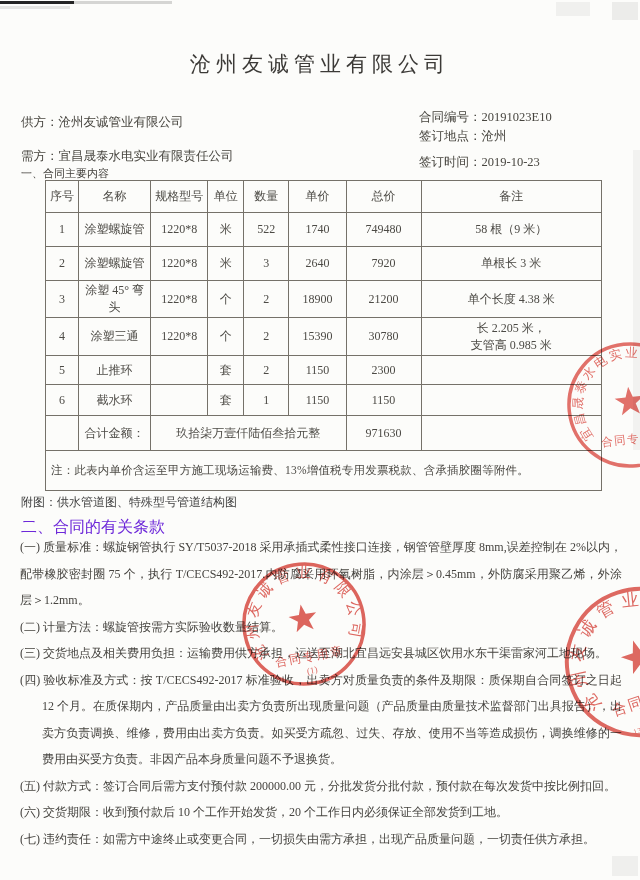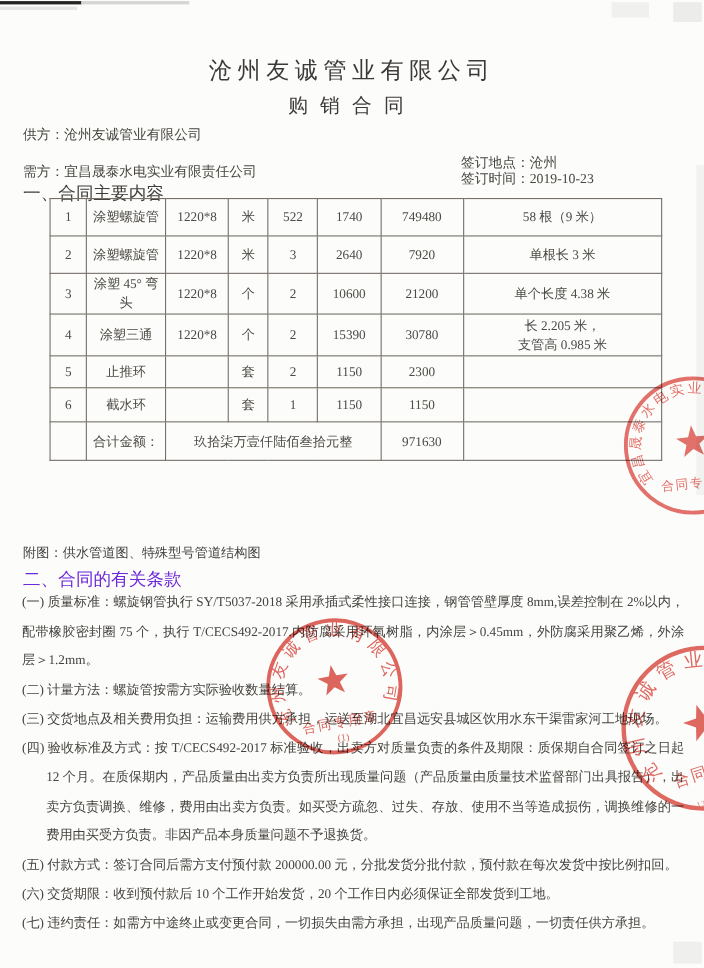--- a/index.html
+++ b/index.html
@@ -13,24 +13,24 @@
   
   .doc-title{position:absolute;top:50px;left:0;width:640px;text-align:center;
              font-size:21px;letter-spacing:5px;color:#3c3a37;}
   .doc-subtitle{position:absolute;top:84px;left:0;width:640px;text-align:center;
              font-size:18px;letter-spacing:11px;color:#3c3a37;}
 
   .info-line{position:absolute;font-size:12.5px;color:#47453f;white-space:nowrap;}
   .supplier-line{top:114px;left:21px;}
   .buyer-line{top:148px;left:21px;}
   .cno-line{top:109px;left:419px;}
-  .place-line{top:140px;left:419px;}
+  .place-line{top:128px;left:419px;}
   .date-line{top:154px;left:419px;}
 
-  .sec1-heading{position:absolute;top:166px;left:21px;font-size:16px;color:#3f3d39;}
+  .sec1-heading{position:absolute;top:166px;left:21px;font-size:11px;color:#3f3d39;}
 
   
   table.items{position:absolute;top:180px;left:45px;width:557px;border-collapse:collapse;
               table-layout:fixed;font-size:12px;color:#4c4a45;}
   table.items td,table.items th{border:1px solid #757169;text-align:center;vertical-align:middle;
               font-weight:normal;padding:1px 3px;overflow:hidden;}
   table.items{border:1.5px solid #66635c;}
   td.remark{white-space:pre-line;line-height:1.35;}
   tr.note-row td{text-align:left;padding-left:5px;font-size:11.5px;letter-spacing:0.2px;}
 
@@ -57,27 +57,29 @@
 
   <div class="artifact" style="left:0;top:1px;width:74px;height:3px;background:#242424;"></div>
   <div class="artifact" style="left:74px;top:1px;width:98px;height:3px;background:#d5d5d3;"></div>
   <div class="artifact" style="left:0;top:6px;width:70px;height:3px;background:#e4e4e2;"></div>
   <div class="artifact" style="left:556px;top:2px;width:34px;height:14px;background:#f0f0ee;"></div>
   <div class="artifact" style="left:612px;top:2px;width:26px;height:18px;background:#ececea;"></div>
   <div class="artifact" style="left:633px;top:150px;width:7px;height:300px;background:#f2f2f0;"></div>
   <div class="artifact" style="left:612px;top:856px;width:26px;height:20px;background:#efefed;"></div>
 
   <div class="doc-title">沧州友诚管业有限公司</div>
-  <div class="doc-subtitle">购销合同</div>
 
   <div class="info-line supplier-line">
     <span>供方：</span><span>沧州友诚管业有限公司</span>
   </div>
   <div class="info-line buyer-line">
     <span>需方：</span><span>宜昌晟泰水电实业有限责任公司</span>
+  </div>
+  <div class="info-line cno-line">
+    <span>合同编号：</span><span>20191023E10</span>
   </div>
   <div class="info-line place-line">
     <span>签订地点：</span><span>沧州</span>
   </div>
   <div class="info-line date-line">
     <span>签订时间：</span><span>2019-10-23</span>
   </div>
 
   <div class="sec1-heading">一、合同主要内容</div>
 
@@ -86,20 +88,30 @@
       <col style="width:33px">
         <col style="width:72px">
         <col style="width:57px">
         <col style="width:36px">
       <col style="width:45px">
         <col style="width:57px">
         <col style="width:75px">
         <col style="width:180px">
     </colgroup>
     <tbody>
+        <tr style="height:32px">
+      <th>序号</th>
+      <th>名称</th>
+      <th>规格型号</th>
+      <th>单位</th>
+      <th>数量</th>
+      <th>单价</th>
+      <th>总价</th>
+      <th>备注</th>
+    </tr>
     <tr style="height:34px">
       <td>1</td>
       <td>涂塑螺旋管</td>
       <td>1220*8</td>
       <td>米</td>
       <td>522</td>
       <td>1740</td>
       <td>749480</td>
       <td class="remark">58 根（9 米）</td>
     </tr>
@@ -112,21 +124,21 @@
       <td>2640</td>
       <td>7920</td>
       <td class="remark">单根长 3 米</td>
     </tr>
     <tr style="height:34px">
       <td>3</td>
       <td>涂塑 45° 弯头</td>
       <td>1220*8</td>
       <td>个</td>
       <td>2</td>
-      <td>10600</td>
+      <td>18900</td>
       <td>21200</td>
       <td class="remark">单个长度 4.38 米</td>
     </tr>
     <tr style="height:38px">
       <td>4</td>
       <td>涂塑三通</td>
       <td>1220*8</td>
       <td>个</td>
       <td>2</td>
       <td>15390</td>
@@ -153,20 +165,23 @@
       <td>1150</td>
       <td>1150</td>
       <td class="remark"></td>
     </tr>
     <tr style="height:35px">
       <td></td>
       <td>合计金额：</td>
       <td colspan="4">玖拾柒万壹仟陆佰叁拾元整</td>
       <td>971630</td>
       <td></td>
+    </tr>
+    <tr class="note-row" style="height:40px">
+      <td colspan="8">注：此表内单价含运至甲方施工现场运输费、13%增值税专用发票税款、含承插胶圈等附件。</td>
     </tr>
   </tbody>
     </table>
 
   <div class="attachment">附图：供水管道图、特殊型号管道结构图</div>
   <div class="sec2-heading">二、合同的有关条款</div>
 
   <div class="terms">
     <p>(一) 质量标准：螺旋钢管执行 SY/T5037-2018 采用承插式柔性接口连接，钢管管壁厚度 8mm,误差控制在 2%以内，配带橡胶密封圈 75 个，执行 T/CECS492-2017.内防腐采用环氧树脂，内涂层＞0.45mm，外防腐采用聚乙烯，外涂层＞1.2mm。</p>
     <p>(二) 计量方法：螺旋管按需方实际验收数量结算。</p>

